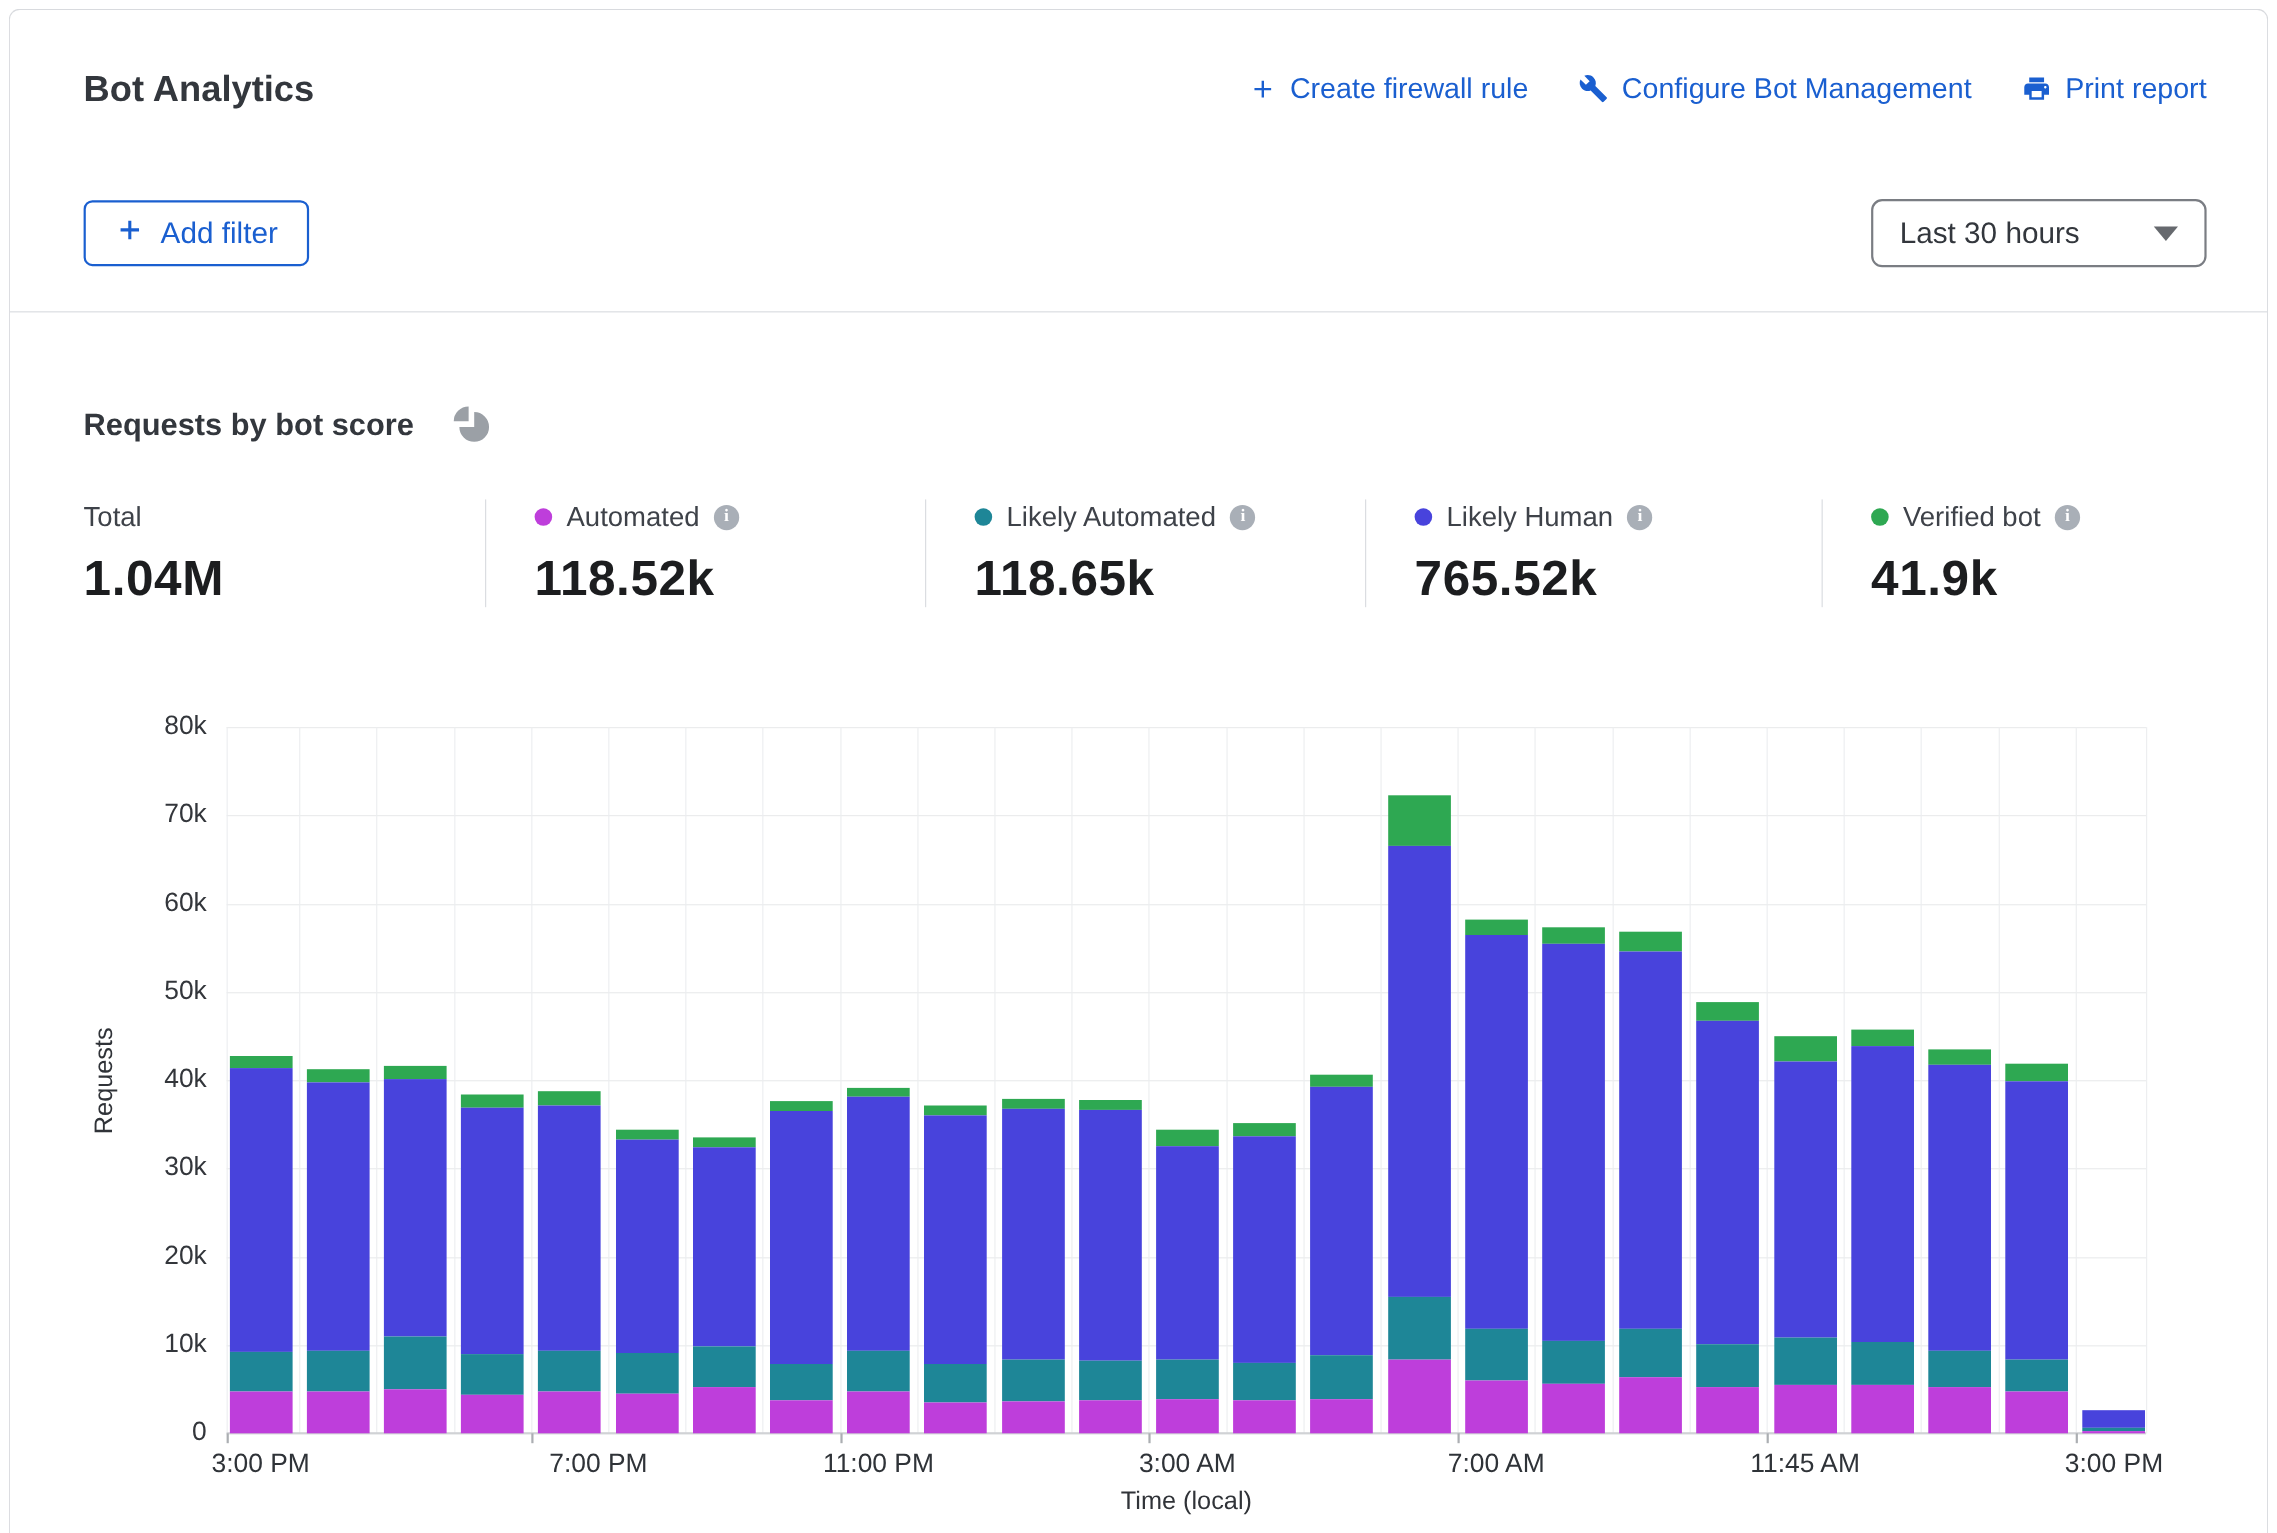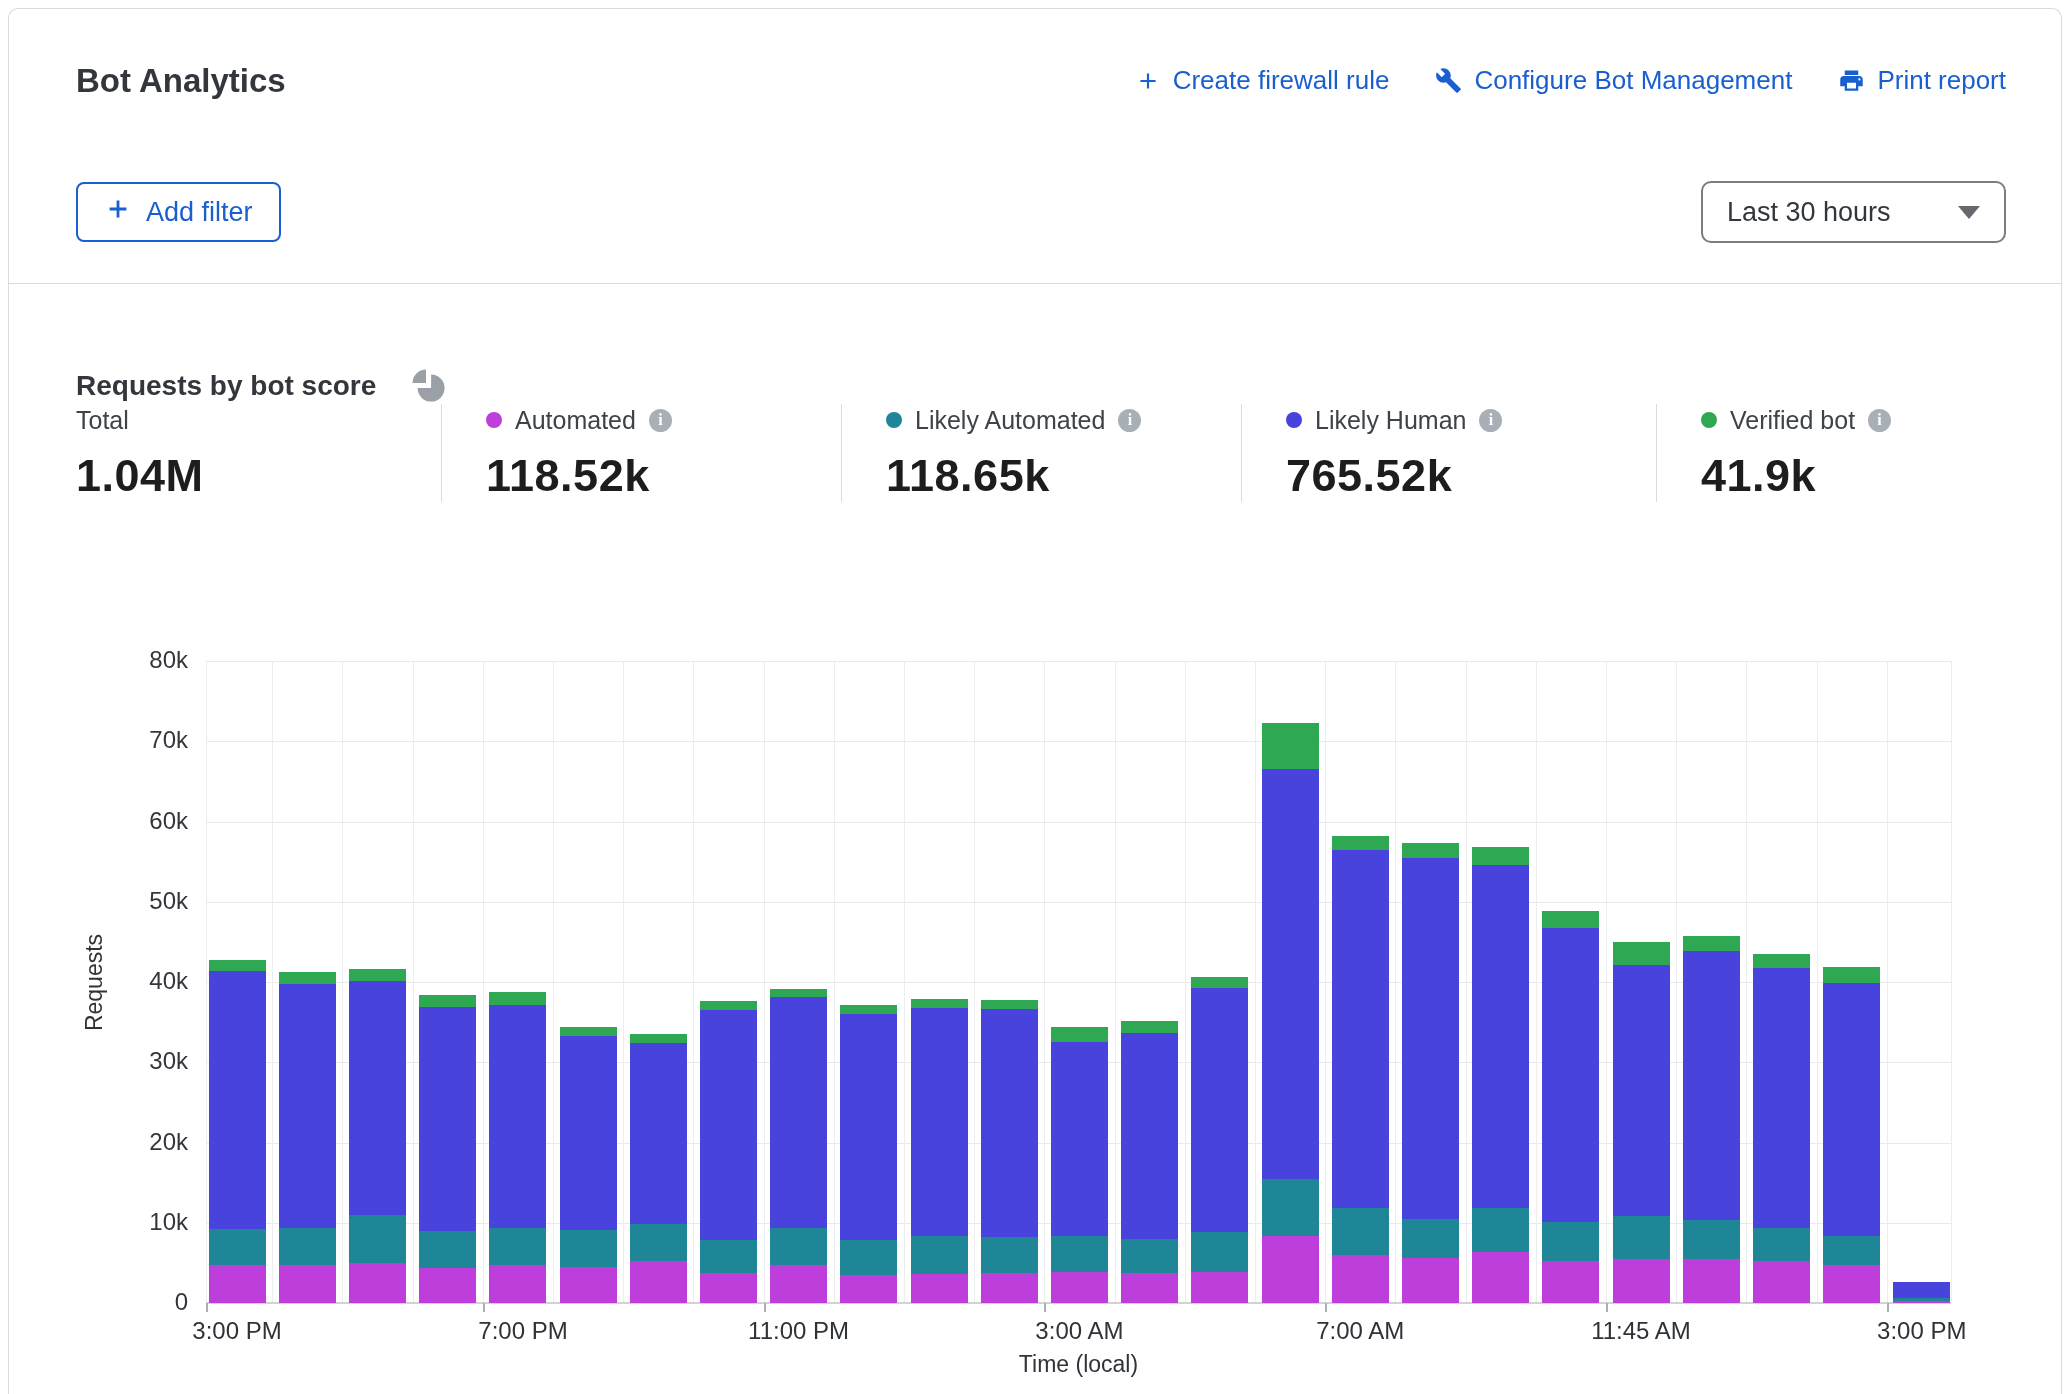--- a/index.html
+++ b/index.html
@@ -30,21 +30,21 @@
                 display:flex; align-items:center; justify-content:space-between;
                 padding:0 24px; font-size:27px; color:#33373D; cursor:pointer; background:#fff; }
   .caret-down { width:0; height:0; border-left:11px solid transparent;
                 border-right:11px solid transparent; border-top:13px solid #66696E; }
 
   
   .card-body { padding:84px 0 0 67px; }
   .section-title-row { display:flex; align-items:center; gap:35px; }
   .section-title { font-size:28px; font-weight:700; color:#33373D; }
 
-  .stats { display:flex; }
+  .stats { display:flex; margin-top:50px; }
   .stat { padding-right:10px; }
   .stat + .stat { border-left:1px solid #D8DADE; padding-left:44px; }
   .stat:nth-child(1){ width:365px; }
   .stat:nth-child(2){ width:400px; }
   .stat:nth-child(3){ width:400px; }
   .stat:nth-child(4){ width:415px; }
   .stat-label-row { display:flex; align-items:center; gap:13px; height:32px;
                     font-size:25px; color:#3E4249; }
   .dot { width:16px; height:16px; border-radius:50%; flex:0 0 auto; }
   .info-icon { width:23px; height:23px; border-radius:50%; background:#A9AFB7; color:#fff;
@@ -371,21 +371,21 @@
         <div class="bar-seg" style="height: 16.1px; background: rgb(46, 168, 82);"></div>
       </div>
       <div class="bar" style="left: 1837.3px;">
         <div class="bar-seg" style="height: 2.4px; background: rgb(190, 62, 219);"></div>
         <div class="bar-seg" style="height: 2.4px; background: rgb(30, 134, 151);"></div>
         <div class="bar-seg" style="height: 16.1px; background: rgb(72, 67, 220);"></div>
       </div>
       <div class="xtick-mark" style="left: 150px;"></div>
       <div class="xtick-label" style="left: 181px;">3:00 PM</div>
       <div class="xtick-mark" style="left: 426.7px;"></div>
-      <div class="xtick-label" style="left: 467px; text-align: center;">7:00 PM</div>
+      <div class="xtick-label" style="left: 488px; text-align: center;">7:00 PM</div>
       <div class="xtick-mark" style="left: 707.5px;"></div>
       <div class="xtick-label" style="left: 742.6px;">11:00 PM</div>
       <div class="xtick-mark" style="left: 988.3px;"></div>
       <div class="xtick-label" style="left: 1023.4px; text-align: center;">3:00 AM</div>
       <div class="xtick-mark" style="left: 1269.1px;"></div>
       <div class="xtick-label" style="left: 1304.2px;">7:00 AM</div>
       <div class="xtick-mark" style="left: 1549.9px;"></div>
       <div class="xtick-label" style="left: 1585px;">11:45 AM</div>
       <div class="xtick-mark" style="left: 1830.7px;"></div>
       <div class="xtick-label" style="left: 1865.8px;">3:00 PM</div>

